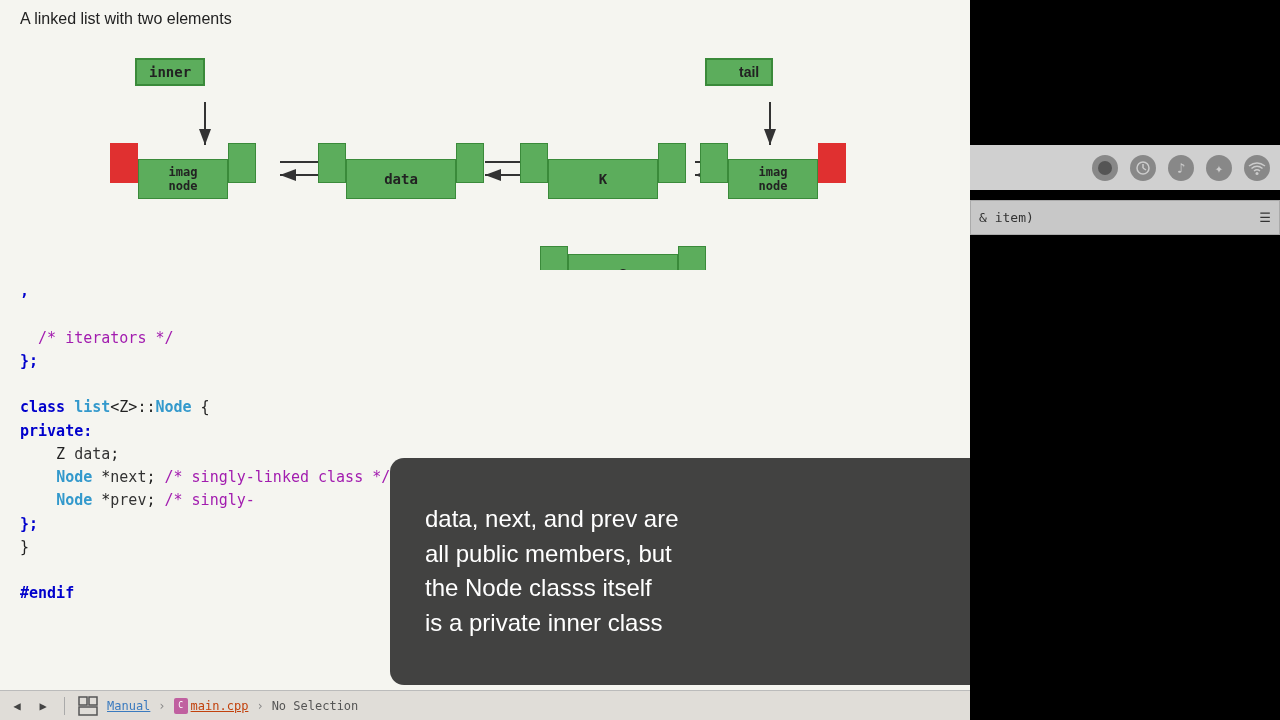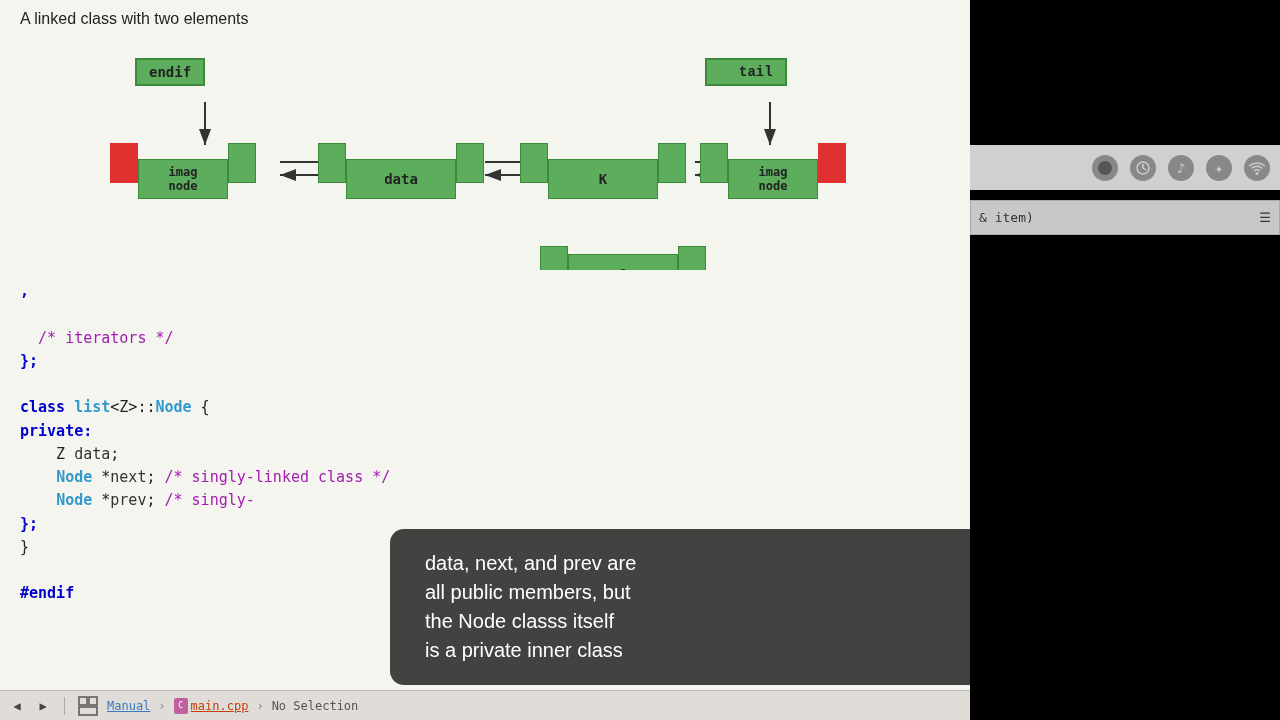--- a/index.html
+++ b/index.html
@@ -168,23 +168,23 @@
     .hash { color: #0000cc; font-weight: bold; }
 
     
     .tooltip-overlay {
       position: absolute;
       bottom: 35px;
       left: 390px;
       width: 650px;
       background: rgba(50, 50, 50, 0.92);
       border-radius: 14px;
-      padding: 20px 35px;
+      padding: 44px 35px;
       color: white;
-      font-size: 20px;
+      font-size: 24px;
       font-family: sans-serif;
       line-height: 1.45;
       font-weight: normal;
     }
 
     
     .bottom-toolbar {
       position: absolute;
       bottom: 0;
       left: 0;
@@ -221,21 +221,21 @@
     .breadcrumb-sep {
       color: #888;
     }
   </style>
 </head>
 <body>
 
 <div class="main-content">
 
   <div class="diagram-area">
-    <div class="diagram-title">A linked class with two elements</div>
+    <div class="diagram-title">A linked list with two elements</div>
 
     <div class="linked-list-diagram">
 
       <svg class="arrow-svg" viewBox="0 0 870 200">
 
         <line x1="155" y1="62" x2="155" y2="105" stroke="#333" stroke-width="2" marker-end="url(#arrowhead)"></line>
 
         <line x1="720" y1="62" x2="720" y2="105" stroke="#333" stroke-width="2" marker-end="url(#arrowhead)"></line>
 
         <line x1="230" y1="122" x2="295" y2="122" stroke="#333" stroke-width="2" marker-end="url(#arrowhead)"></line>
@@ -249,25 +249,25 @@
         <line x1="680" y1="135" x2="645" y2="135" stroke="#333" stroke-width="2" marker-end="url(#arrowhead)"></line>
 
         <defs>
           <marker id="arrowhead" markerWidth="8" markerHeight="6" refX="8" refY="3" orient="auto">
             <polygon points="0 0, 8 3, 0 6" fill="#333"></polygon>
           </marker>
         </defs>
       </svg>
 
       <div style="position:absolute; top:18px; left:115px;">
-        <div class="label-box" style="font-family:monospace;">endif</div>
+        <div class="label-box" style="font-family:monospace;">inner</div>
       </div>
 
       <div style="position:absolute; top:18px; left:685px;">
-        <div class="label-box" style="font-family:Liberation Mono, monospace;padding-left:32px;">tail</div>
+        <div class="label-box" style="font-family:Liberation Sans, sans-serif;padding-left:32px;">tail</div>
       </div>
 
       <div style="position:absolute; top:103px; left:90px; display:flex; height:40px;">
         <div class="node-red"></div>
         <div class="node-green" style="width:90px; font-size:12px; text-align:center; padding:2px 4px; line-height:1.2;">imag<br>node</div>
         <div class="node-green-sm"></div>
       </div>
 
       <div style="position:absolute; top:103px; left:298px; display:flex; height:40px;">
         <div class="node-green-sm"></div>

